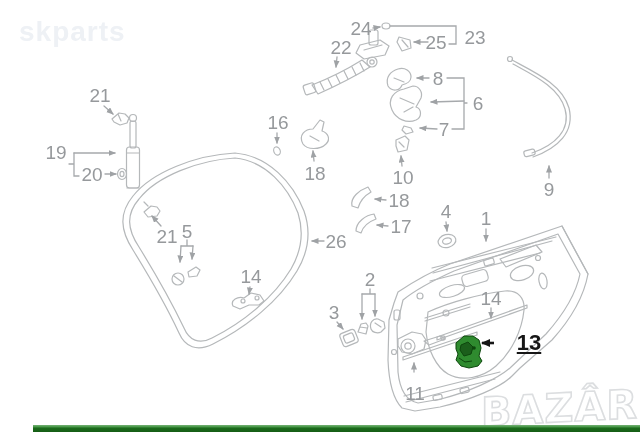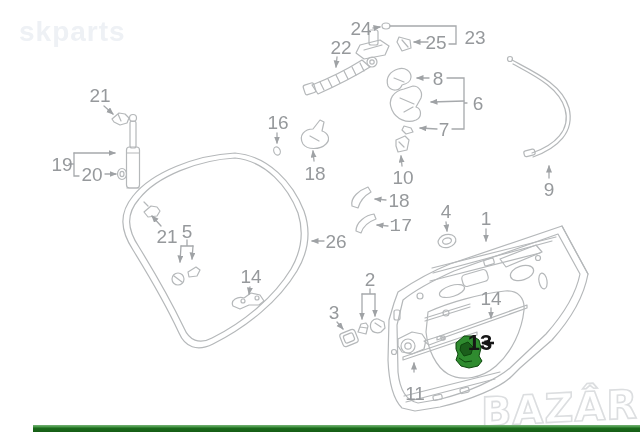--- a/index.html
+++ b/index.html
@@ -220,44 +220,44 @@
       <path d="M414,372 L414,363" marker-end="url(#ag)"></path>
       <path d="M69,164 H74 M74,153 V176 H79"></path>
       <path d="M74,153 H115" marker-end="url(#ag)"></path>
       <path d="M105,174 L116,174" marker-end="url(#ag)"></path>
     </g>
     <path d="M494,343 L482,343" stroke="#161616" stroke-width="2.6" fill="none" marker-end="url(#ad)"></path>
   </svg>
 
   <div id="labels-layer">
       <span class="part-label" style="left: 100px; top: 95px;">21</span>
-      <span class="part-label" style="left: 56px; top: 164px; margin-left: 6px;">19</span>
+      <span class="part-label" style="left: 56px; top: 152px;">19</span>
       <span class="part-label" style="left: 92px; top: 174px;">20</span>
       <span class="part-label" style="left: 361px; top: 28px;">24</span>
       <span class="part-label" style="left: 341px; top: 47px;">22</span>
       <span class="part-label" style="left: 436px; top: 42px;">25</span>
       <span class="part-label" style="left: 475px; top: 37px;">23</span>
       <span class="part-label" style="left: 438px; top: 78px;">8</span>
       <span class="part-label" style="left: 478px; top: 103px;">6</span>
       <span class="part-label" style="left: 444px; top: 129px;">7</span>
       <span class="part-label" style="left: 278px; top: 122px;">16</span>
       <span class="part-label" style="left: 315px; top: 173px;">18</span>
       <span class="part-label" style="left: 403px; top: 177px;">10</span>
       <span class="part-label" style="left: 399px; top: 200px;">18</span>
-      <span class="part-label" style="left: 401px; top: 226px; font-family: Liberation Mono, monospace;">17</span>
+      <span class="part-label" style="left: 401px; top: 226px;">17</span>
       <span class="part-label" style="left: 336px; top: 241px;">26</span>
       <span class="part-label" style="left: 549px; top: 189px;">9</span>
       <span class="part-label" style="left: 446px; top: 211px;">4</span>
       <span class="part-label" style="left: 486px; top: 218px;">1</span>
       <span class="part-label" style="left: 167px; top: 236px;">21</span>
       <span class="part-label" style="left: 187px; top: 231px;">5</span>
       <span class="part-label" style="left: 251px; top: 276px;">14</span>
       <span class="part-label" style="left: 370px; top: 279px;">2</span>
       <span class="part-label" style="left: 334px; top: 312px;">3</span>
       <span class="part-label" style="left: 491px; top: 298px;">14</span>
-      <span class="part-label emphasis" style="left: 480px; top: 343px;">13</span>
+      <span class="part-label emphasis" style="left: 529px; top: 343px; text-decoration: underline;">13</span>
       <span class="part-label" style="left: 415px; top: 385px; margin-top: 8px;">11</span>
     </div>
 
   <div id="wm-bottom-right">BAZÂR</div>
 
   <div id="green-bar"></div>
 </div>
 
 </body></html>

